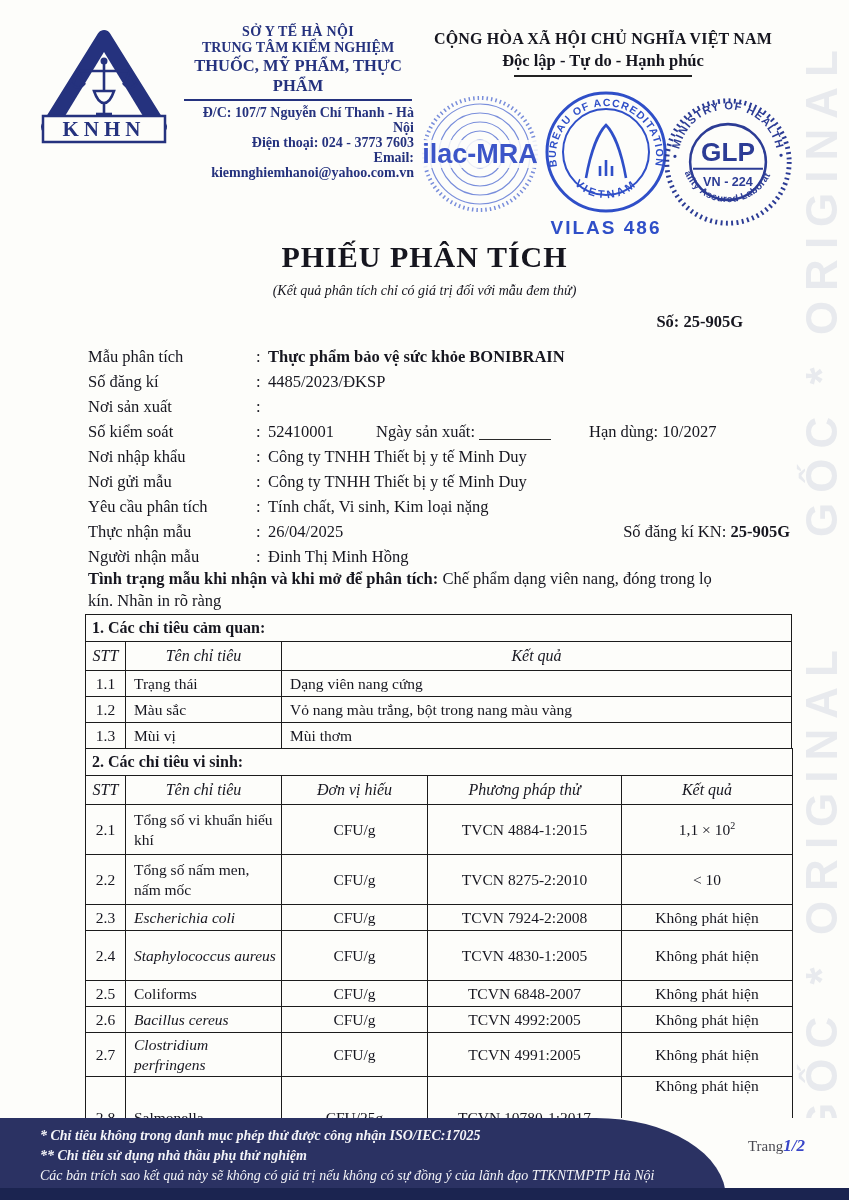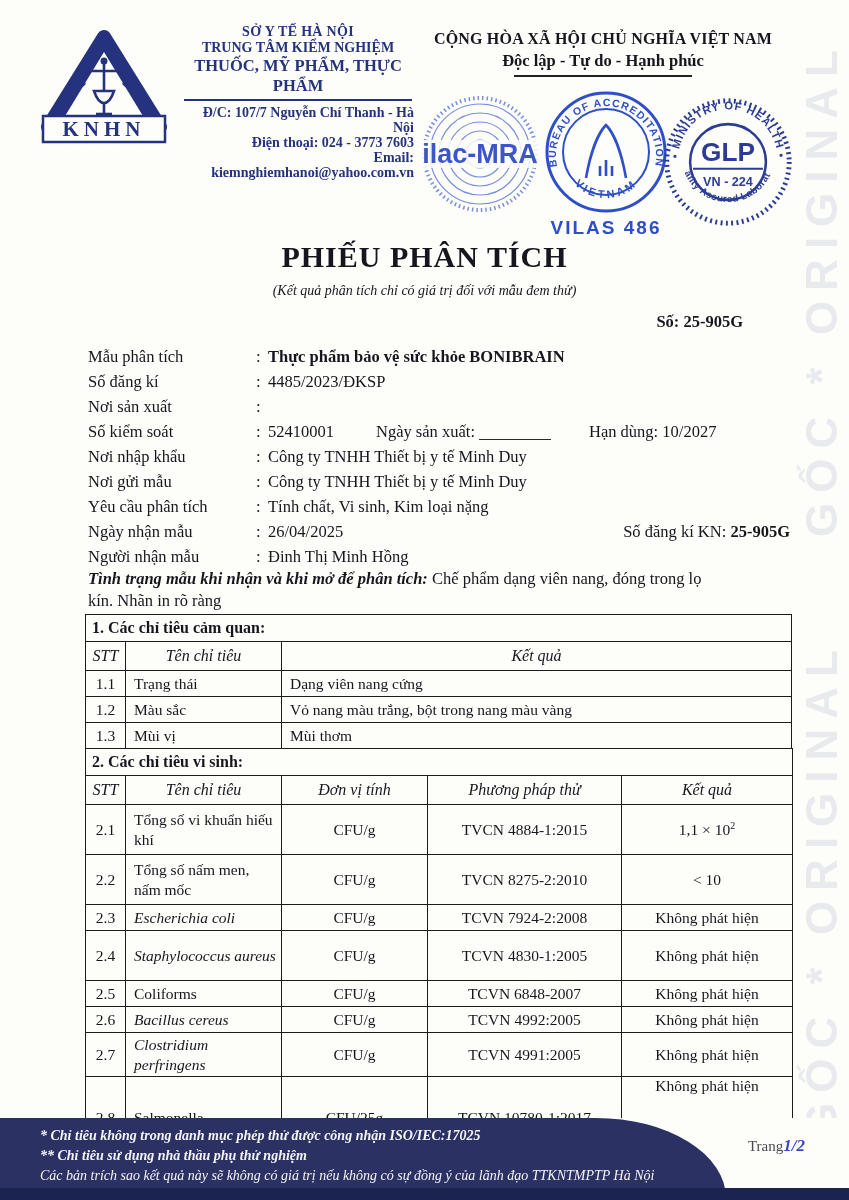--- a/index.html
+++ b/index.html
@@ -36,21 +36,21 @@
   .fvalue{}
   .fvalue.b{font-weight:bold;}
   .mfg{margin-left:42px;}
   .mfg-blank{display:inline-block;width:72px;border-bottom:1.5px solid #2a2a2a;
              vertical-align:middle;margin:0 4px 4px 4px;}
   .expiry{margin-left:34px;}
   .kn{position:absolute;right:18px;top:0;}
   .kn b{font-weight:bold;}
   
   .cond{position:absolute;left:88px;top:568px;width:716px;font-size:16.5px;line-height:22px;}
-  .cond-label{font-weight:bold;font-style:italic;}
+  .cond-label{font-weight:bold;}
   
   .tables{position:absolute;left:85px;top:614px;width:707px;}
   table{border-collapse:collapse;width:707px;table-layout:fixed;font-size:15.5px;}
   td,th{border:1px solid #1c1c1c;padding:0 4px;vertical-align:middle;}
   .ttl{font-weight:bold;font-size:16px;text-align:left;padding-left:6px;height:26px;}
   .hd{font-style:italic;text-align:center;font-size:16px;height:28px;font-weight:normal;}
   .c{text-align:center;}
   .name{text-align:left;padding-left:8px;line-height:20px;}
   .it{font-style:italic;}
   .r1{height:26px;}
@@ -211,21 +211,21 @@
       <span class="flabel">Nơi gửi mẫu</span>
         <span class="fcolon">:</span>
       <span class="fvalue">Công ty TNHH Thiết bị y tế Minh Duy</span>
     </div>
     <div class="frow">
       <span class="flabel">Yêu cầu phân tích</span>
         <span class="fcolon">:</span>
       <span class="fvalue">Tính chất, Vi sinh, Kim loại nặng</span>
     </div>
     <div class="frow">
-      <span class="flabel">Ngày nhận mẫu</span>
+      <span class="flabel">Thực nhận mẫu</span>
         <span class="fcolon">:</span>
       <span class="fvalue">26/04/2025</span>
       <span class="kn"><span>Số đăng kí KN:</span> <b>25-905G</b></span>
     </div>
     <div class="frow">
       <span class="flabel">Người nhận mẫu</span>
         <span class="fcolon">:</span>
       <span class="fvalue">Đinh Thị Minh Hồng</span>
     </div>
   </div>
@@ -279,21 +279,21 @@
           <col style="width:194px">
           <col style="width:171px">
         </colgroup>
       <tbody>
           <tr>
             <td class="ttl" colspan="5">2. Các chỉ tiêu vi sinh:</td>
           </tr>
       <tr>
         <th class="hd">STT</th>
         <th class="hd">Tên chỉ tiêu</th>
-        <th class="hd">Đơn vị tính</th>
+        <th class="hd">Đơn vị hiếu</th>
         <th class="hd">Phương pháp thử</th>
         <th class="hd">Kết quả</th>
       </tr>
       <tr class="r2">
         <td class="c">2.1</td>
         <td class="name">Tổng số vi khuẩn hiếu khí</td>
         <td class="c">CFU/g</td>
         <td class="c">TVCN 4884-1:2015</td>
         <td class="c"><span>1,1 × 10</span><sup>2</sup></td>
       </tr>

